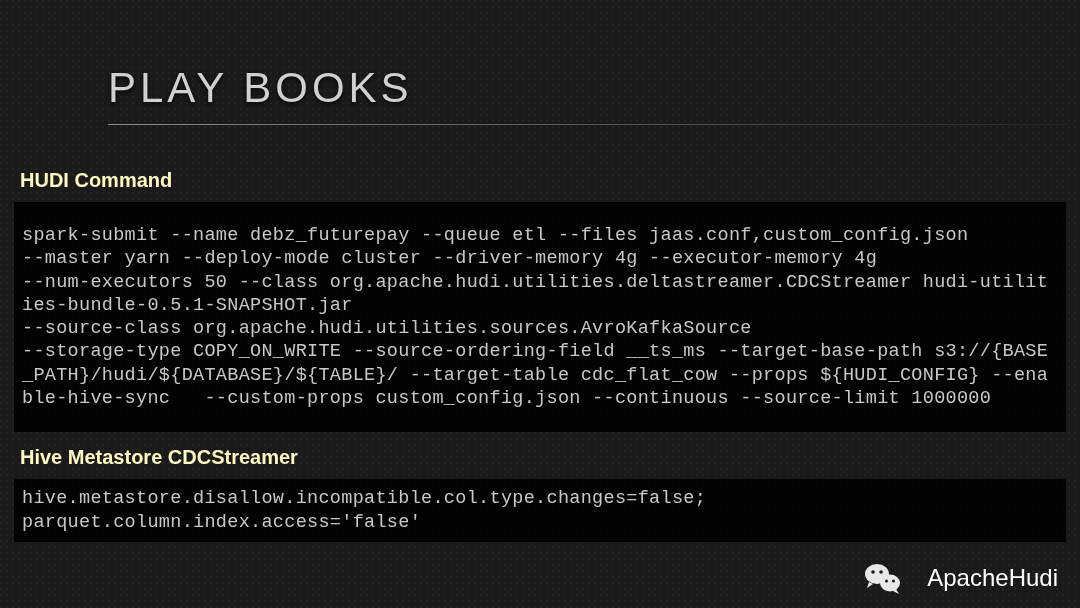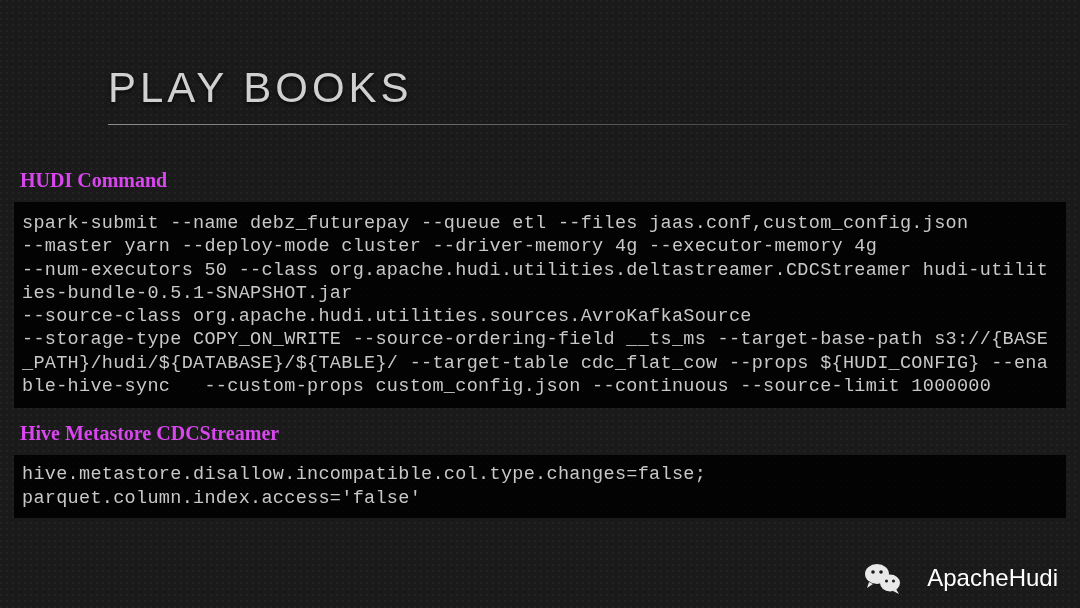--- a/index.html
+++ b/index.html
@@ -29,31 +29,30 @@
     }
     .title-underline {
       margin: 12px 0 0 108px;
       width: 960px;
       height: 1px;
       background: linear-gradient(to right, rgba(255,255,255,0.5), rgba(255,255,255,0.05));
     }
     .section-label {
       font-size: 20px;
       font-weight: bold;
-      color: #d946ef;
+      color: #fef9c3;
       margin: 44px 0 10px 20px;
-      font-family: Liberation Serif, serif;
     }
     .section-label.second {
       margin-top: 14px;
     }
     .code-block {
       background: rgba(0,0,0,0.85);
       margin: 0 14px;
-      padding: 10px 8px;
+      padding: 22px 8px;
       font-family: 'Courier New', Courier, monospace;
       font-size: 18.5px;
       line-height: 1.26;
       color: #c8c8c8;
       white-space: pre-wrap;
       word-break: break-all;
       letter-spacing: 0.3px;
     }
     .code-block.small {
       padding: 8px;

